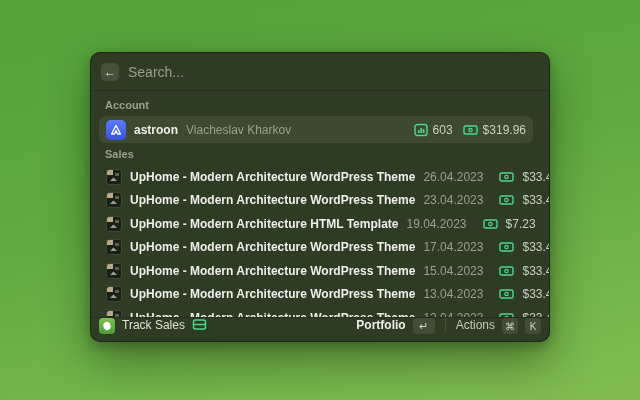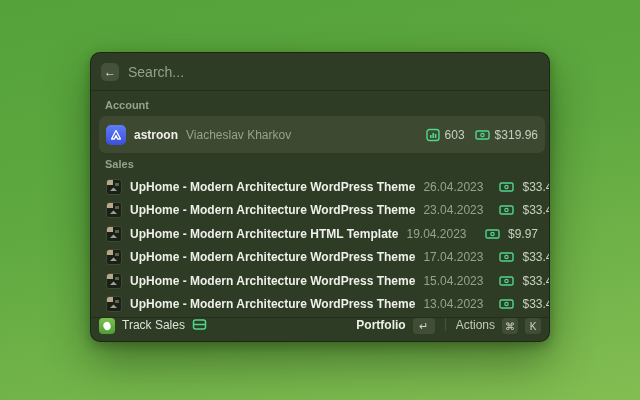--- a/index.html
+++ b/index.html
@@ -26,27 +26,27 @@
     display:flex; align-items:center; justify-content:center; cursor:pointer; flex:0 0 18px;
   }
   .search-input {
     flex:1; background:transparent; border:none; outline:none;
     font-family:"Liberation Sans", sans-serif;
     font-size:14px; color:#edefe8;
   }
   .search-input::placeholder { color:#95a18c; }
   .divider { height:1px; flex:0 0 1px; background:#232e1b; }
   
-  .content { flex:1; padding:3px 4px 0 8px; overflow:hidden; display:flex; flex-direction:column; }
+  .content { flex:1; padding:3px 16px 0 8px; overflow:hidden; display:flex; flex-direction:column; }
   .section-label { font-size:11px; font-weight:600; color:#97a28e; padding:5px 6px 5px 6px; }
   .row {
     display:flex; align-items:center; gap:8px;
     padding:0 7px; border-radius:7px; flex:0 0 auto;
   }
-  .row.account { height:37px; background:#3d4931; }
+  .row.account { height:27px; background:#3d4931; }
   .row.sale { height:23.5px; }
   .spacer { flex:1; }
   .row .title { font-size:12px; font-weight:600; color:#eef0e9; white-space:nowrap; }
   .row .subtitle, .row .date { font-size:12px; color:#97a28e; white-space:nowrap; }
   .stat { display:flex; gap:5px; }
   .stat + .stat { margin-left:2px; }
   .stat .val { font-size:12px; color:#c9d0c1; }
   .price { font-size:12px; color:#c9d0c1; }
   .avatar {
     width:20px; height:20px; border-radius:5px; flex:0 0 20px;
@@ -177,21 +177,21 @@
         </span>
       <span class="title">UpHome - Modern Architecture HTML Template</span>
       <span class="date">19.04.2023</span>
       <span class="spacer"></span>
       <span class="icon">
           <svg width="15" height="12" viewBox="0 0 15 12">
             <rect x="1" y="2" width="13" height="8" rx="1.6" fill="none" stroke="#4fd88c" stroke-width="1.4"></rect>
             <circle cx="7.5" cy="6" r="1.7" fill="none" stroke="#4fd88c" stroke-width="1.2"></circle>
           </svg>
         </span>
-      <span class="price">$9.97</span>
+      <span class="price">$7.23</span>
     </div>
 
     <div class="row sale">
       <span class="thumb">
           <svg width="14" height="14" viewBox="0 0 14 14">
             <rect x="0" y="0" width="6" height="5" fill="#b9a98c"></rect>
             <path d="M3 11 L6.5 7.5 L10 11 Z" fill="#9aa296"></path>
             <rect x="8" y="3" width="4" height="3" fill="#5a6350"></rect>
           </svg>
         </span>

